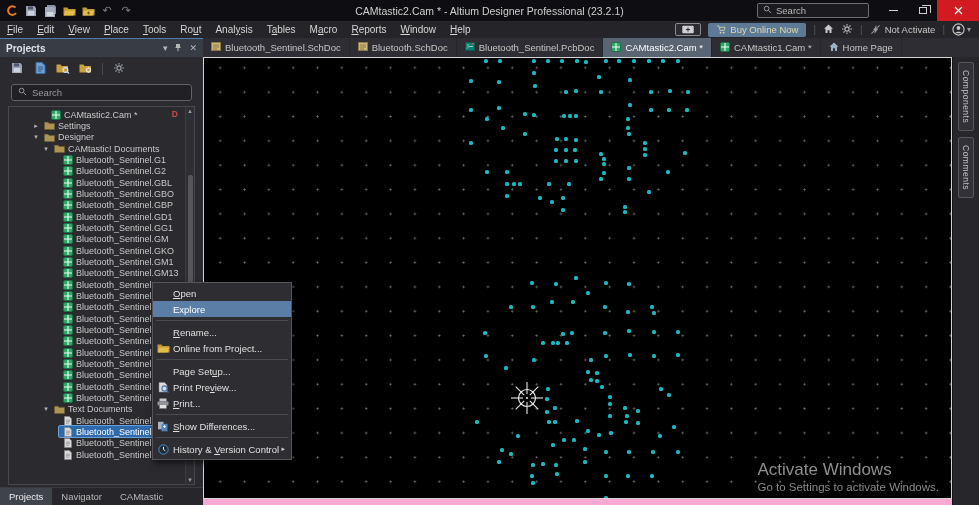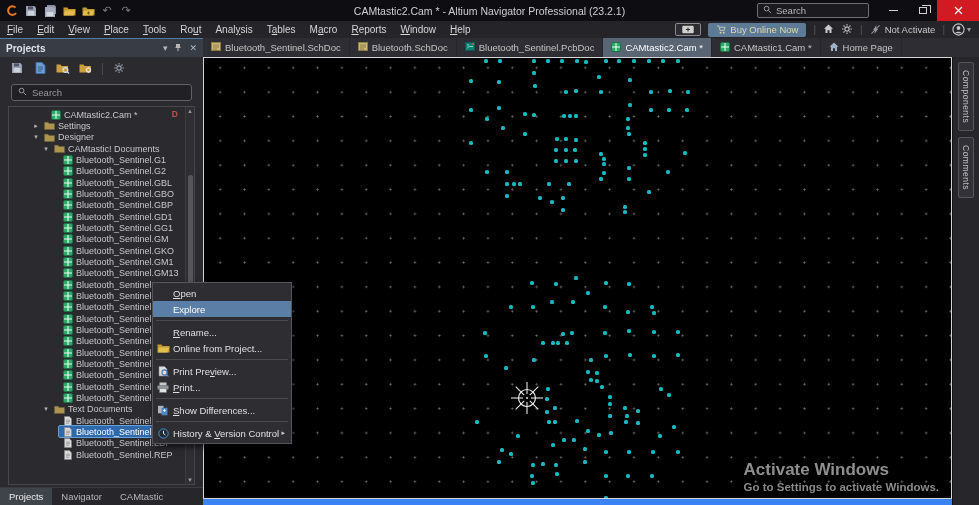--- a/index.html
+++ b/index.html
@@ -64,21 +64,21 @@
   .tree-badge{position:absolute;right:16px;top:0;color:#c0504d;font-size:8.5px;font-weight:bold;}
   .tree-scroll{position:absolute;right:0;top:0;bottom:0;width:9px;background:#2e2e33;border-left:1px solid #3c3c41;
     display:flex;flex-direction:column;align-items:center;font-size:6px;color:#9a9a9a;}
   .ts-thumb{position:absolute;top:18%;height:52%;width:5px;left:2px;background:#55555b;border-radius:2px;}
   .ts-up{margin-top:1px;} .ts-down{margin-top:auto;margin-bottom:1px;}
   .panel-tabs{height:18px;background:#26262b;display:flex;align-items:stretch;border-top:1px solid #3a3a3f;}
   .panel-tab{display:flex;align-items:center;padding:0 9px;font-size:9.5px;color:#b8b8b8;}
   .panel-tab.active{background:#3f434a;color:#ededed;}
 
   
-  .canvas-wrap{flex:1;position:relative;background:#3b82f6;font-weight:bold;}
+  .canvas-wrap{flex:1;position:relative;background:#f9a8d4;}
   .canvas{position:absolute;left:0;top:0;right:0;bottom:6px;background:#000;border:1px solid #d4d4d4;overflow:hidden;}
   .dot{position:absolute;width:4px;height:4px;border-radius:1.5px;}
   .crosshair{position:absolute;pointer-events:none;}
   .watermark{position:absolute;right:12px;bottom:4px;text-align:left;color:#8f8f8f;pointer-events:none;}
   .wm1{font-size:17px;line-height:20px;}
   .wm2{font-size:11.5px;line-height:14px;color:#8a8a8a;}
 
   
   .right-strip{width:27px;background:#26262b;border-left:1px solid #141417;display:flex;flex-direction:column;align-items:center;padding-top:5px;gap:6px;}
   .v-tab{writing-mode:vertical-rl;font-size:8.5px;color:#c0c0c0;background:#313137;border:1px solid #55555a;
@@ -129,21 +129,21 @@
         <span class="icon ">
           <svg width="13" height="10" viewBox="0 0 13 10">
             <path d="M0.5 1.5 h4 l1 1.5 h7 v6.5 h-12 z" fill="#c2992f"></path>
             <path d="M2 4.5 h10.5 L10.5 9.5 H0.8 Z" fill="#e2bd4e"></path>
             <path d="M6.5 5.5 v3 M5 7 h3" stroke="#6e5a1a" stroke-width="1"></path>
           </svg>
         </span>
         <span class="icon undo-redo">↶</span>
         <span class="icon undo-redo">↷</span>
       </div>
-    <div class="win-title">CAMtastic2.Cam * - Altium Navigator Professional (23.2.1)</div>
+    <div class="win-title">CAMtastic2.Cam * - Altium Designer Professional (23.2.1)</div>
     <div class="tb-spacer"></div>
     <div class="tb-search">
       <span class="icon">
         <svg width="9" height="9" viewBox="0 0 10 10">
             <circle cx="4" cy="4" r="2.6" fill="none" stroke="#9a9a9a" stroke-width="1.1"></circle>
             <path d="M6 6 L9 9" stroke="#9a9a9a" stroke-width="1.1"></path>
           </svg>
       </span>
       <span>Search</span>
     </div>
@@ -904,20 +904,24 @@
         <span class="icon ">
           <svg width="13" height="10" viewBox="0 0 13 10">
             <path d="M0.5 1.5 h4 l1 1.5 h7 v6.5 h-12 z" fill="#c2992f"></path>
             <path d="M2 4.5 h10.5 L10.5 9.5 H0.8 Z" fill="#e2bd4e"></path>
           </svg>
         </span>
         <span class="cm-label">Online from Project...</span>
       </div>
       <div class="cm-sep"></div>
       <div class="cm-item">
+        <span class="cm-ico-sp"></span>
+        <span class="cm-label">Page Set<u>u</u>p...</span>
+      </div>
+      <div class="cm-item">
         <span class="icon ">
           <svg width="11" height="11" viewBox="0 0 11 11">
             <path d="M1 0.5 h5.5 l2.5 2.5 v7 h-8 z" fill="#dcdcdc" stroke="#888" stroke-width="0.6"></path>
             <circle cx="6.5" cy="6.5" r="2.6" fill="none" stroke="#3f79b8" stroke-width="1.1"></circle>
             <path d="M8.4 8.4 L10.5 10.5" stroke="#3f79b8" stroke-width="1.2"></path>
           </svg>
         </span>
         <span class="cm-label">Print Pre<u>v</u>iew...</span>
       </div>
       <div class="cm-item">

